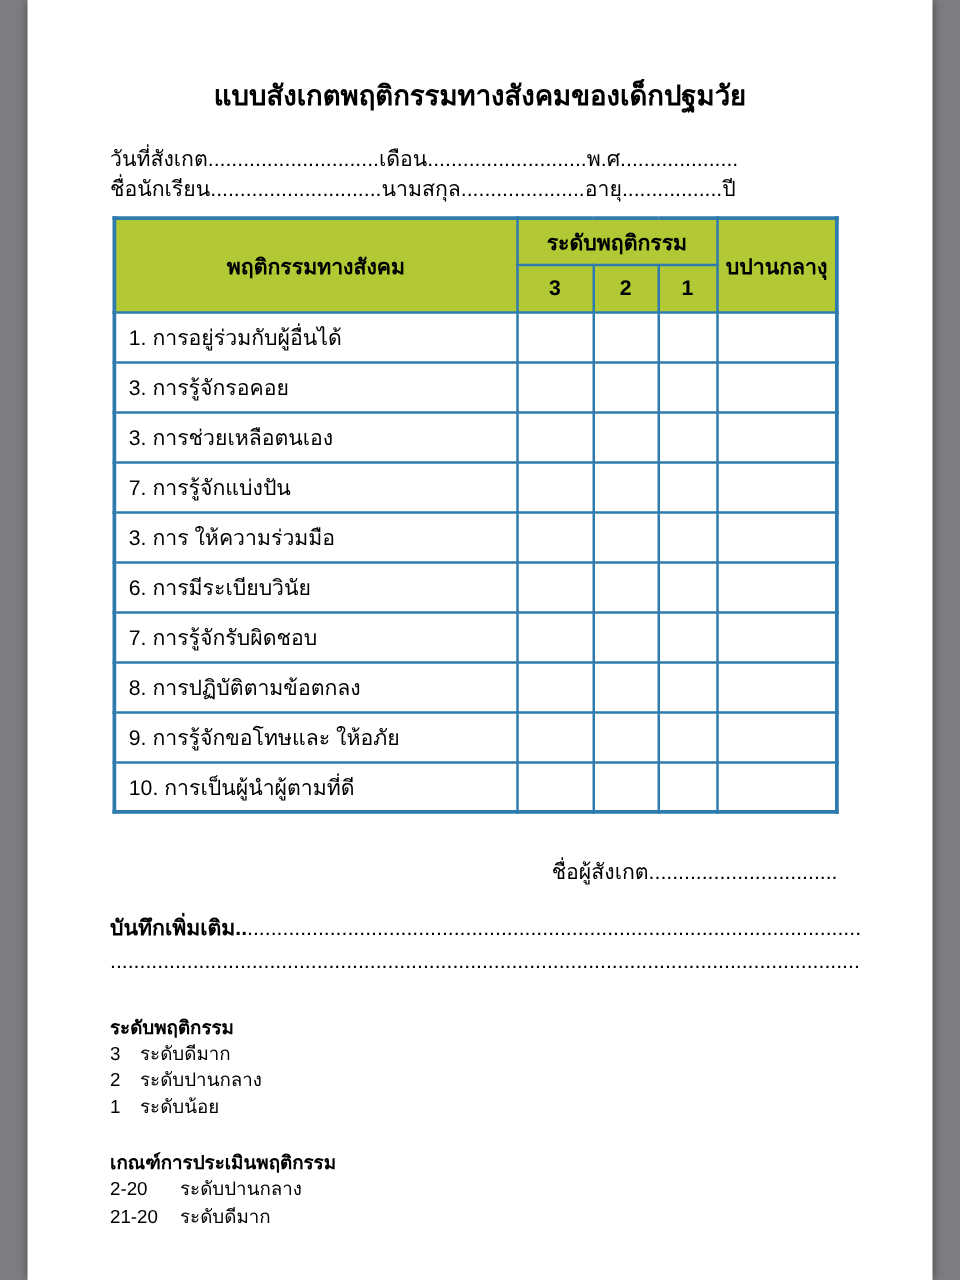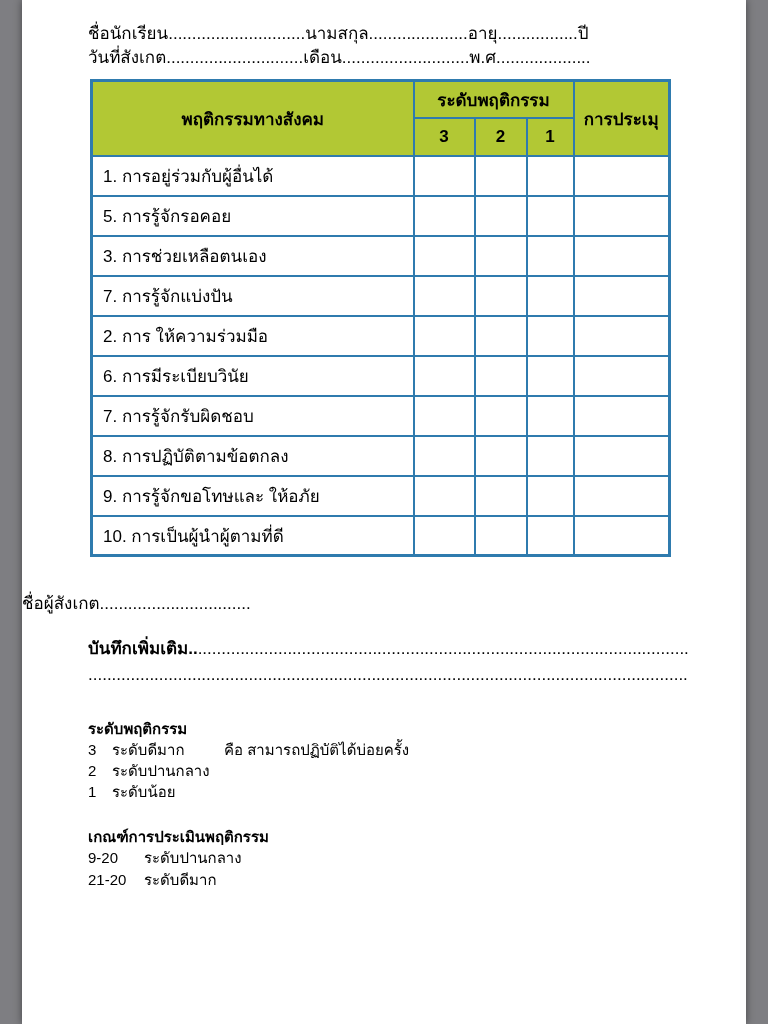--- a/index.html
+++ b/index.html
@@ -15,96 +15,97 @@
   .info{margin:22px 0 0 66px;font-size:17px;line-height:24px;white-space:nowrap;}
   table{border-collapse:collapse;table-layout:fixed;margin:9px 0 0 68px;width:578px;}
   table,th,td{border:2px solid var(--tbl-border);}
   table{border-width:3px;}
   th{background:var(--tbl-head);font-size:17px;font-weight:bold;text-align:center;}
   thead tr:first-child{height:37px;}
   thead tr:last-child{height:38px;}
   tbody tr{height:40px;}
   td{background:#fff;font-size:17px;}
   td.c-behavior{padding-left:10px;text-align:left;}
-  .observer{margin-top:32px;width:648px;font-size:17px;white-space:nowrap;}
+  .observer{margin-top:32px;width:648px;text-align:right;font-size:17px;white-space:nowrap;}
   .notes{margin:20px 0 0 66px;font-size:17px;line-height:26px;width:600px;overflow:hidden;white-space:nowrap;}
   .b{font-weight:bold;text-align:center;}
   .legend{margin:30px 0 0 66px;font-size:15px;}
   .legend .hd,.criteria .hd{font-size:15px;font-weight:bold;line-height:21px;}
   .lrow{display:flex;line-height:21px;}
   .lscore{width:24px;}
   .lname{width:112px;}
   .lmean{flex:1;}
   .criteria{margin:24px 16px 0 66px;font-size:15px;}
   .crow{display:flex;line-height:22px;}
   .crange{width:56px;}
 </style>
 </head>
 <body>
 
 <div class="canvas">
   <div class="page">
 
+    <div class="title">แบบสังเกตพฤติกรรมทางสังคมของเด็กปฐมวัย</div>
 
     <div class="info">
+      <div>วันที่สังเกต.............................เดือน...........................พ.ศ....................</div>
       <div>ชื่อนักเรียน.............................นามสกุล.....................อายุ.................ปี</div>
-      <div>วันที่สังเกต.............................เดือน...........................พ.ศ....................</div>
     </div>
 
     <table>
       <colgroup>
         <col style="width:322px">
           <col style="width:61px">
           <col style="width:52px">
           <col style="width:47px">
           <col style="width:96px">
       </colgroup>
       <thead>
         <tr>
           <th rowspan="2">พฤติกรรมทางสังคม</th>
           <th colspan="3">ระดับพฤติกรรม</th>
-          <th rowspan="2">การประเมุ</th>
+          <th rowspan="2">บปานกลางุ</th>
         </tr>
         <tr>
           <th>3</th>
           <th>2</th>
           <th>1</th>
         </tr>
       </thead>
       <tbody>
           <tr>
             <td class="c-behavior">1. การอยู่ร่วมกับผู้อื่นได้</td>
             <td></td>
             <td></td>
             <td></td>
             <td></td>
           </tr>
           <tr>
-            <td class="c-behavior">5. การรู้จักรอคอย</td>
+            <td class="c-behavior">3. การรู้จักรอคอย</td>
             <td></td>
             <td></td>
             <td></td>
             <td></td>
           </tr>
           <tr>
             <td class="c-behavior">3. การช่วยเหลือตนเอง</td>
             <td></td>
             <td></td>
             <td></td>
             <td></td>
           </tr>
           <tr>
             <td class="c-behavior">7. การรู้จักแบ่งปัน</td>
             <td></td>
             <td></td>
             <td></td>
             <td></td>
           </tr>
           <tr>
-            <td class="c-behavior">2. การ ให้ความร่วมมือ</td>
+            <td class="c-behavior">3. การ ให้ความร่วมมือ</td>
             <td></td>
             <td></td>
             <td></td>
             <td></td>
           </tr>
           <tr>
             <td class="c-behavior">6. การมีระเบียบวินัย</td>
             <td></td>
             <td></td>
             <td></td>
@@ -147,38 +148,37 @@
       <div><span class="b">บันทึกเพิ่มเติม..</span><span>..................................................................................................................</span></div>
       <div>........................................................................................................................................</div>
     </div>
 
     <div class="legend">
       <div class="hd">ระดับพฤติกรรม</div>
       <div>
           <div class="lrow">
             <span class="lscore">3</span>
             <span class="lname">ระดับดีมาก</span>
-            <span class="lmean">คือ สามารถปฏิบัติได้บ่อยครั้ง</span>
           </div>
           <div class="lrow">
             <span class="lscore">2</span>
             <span class="lname">ระดับปานกลาง</span>
           </div>
           <div class="lrow">
             <span class="lscore">1</span>
             <span class="lname">ระดับน้อย</span>
           </div>
         </div>
     </div>
 
     <div class="criteria">
       <div class="hd">เกณฑ์การประเมินพฤติกรรม</div>
       <div>
           <div class="crow">
-            <span class="crange">9-20</span>
+            <span class="crange">2-20</span>
             <span>ระดับปานกลาง</span>
           </div>
           <div class="crow">
             <span class="crange">21-20</span>
             <span>ระดับดีมาก</span>
           </div>
         </div>
     </div>
 
   </div>

